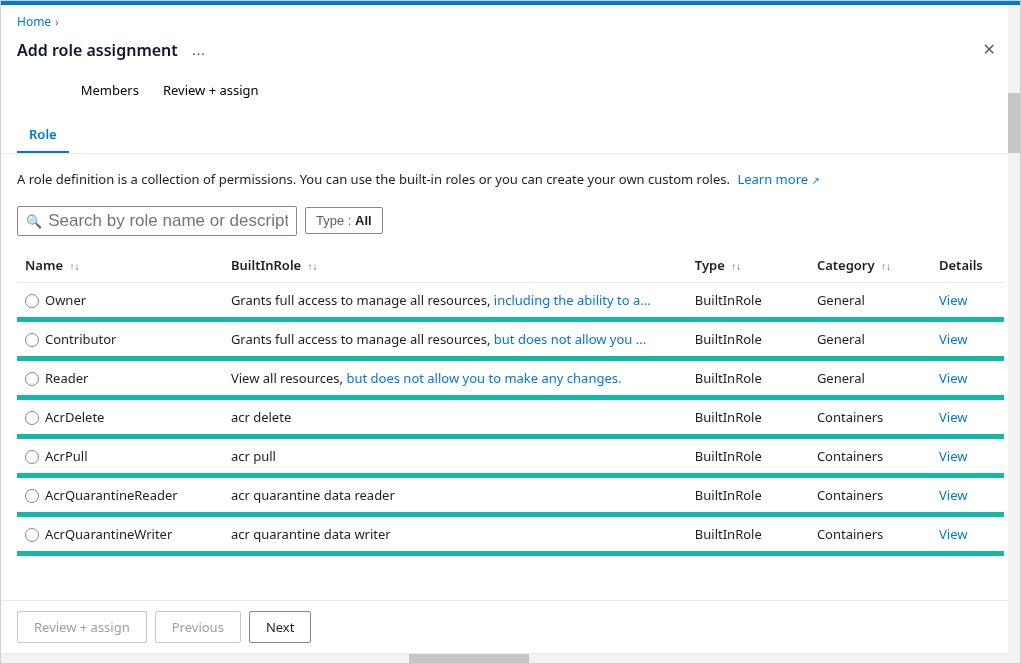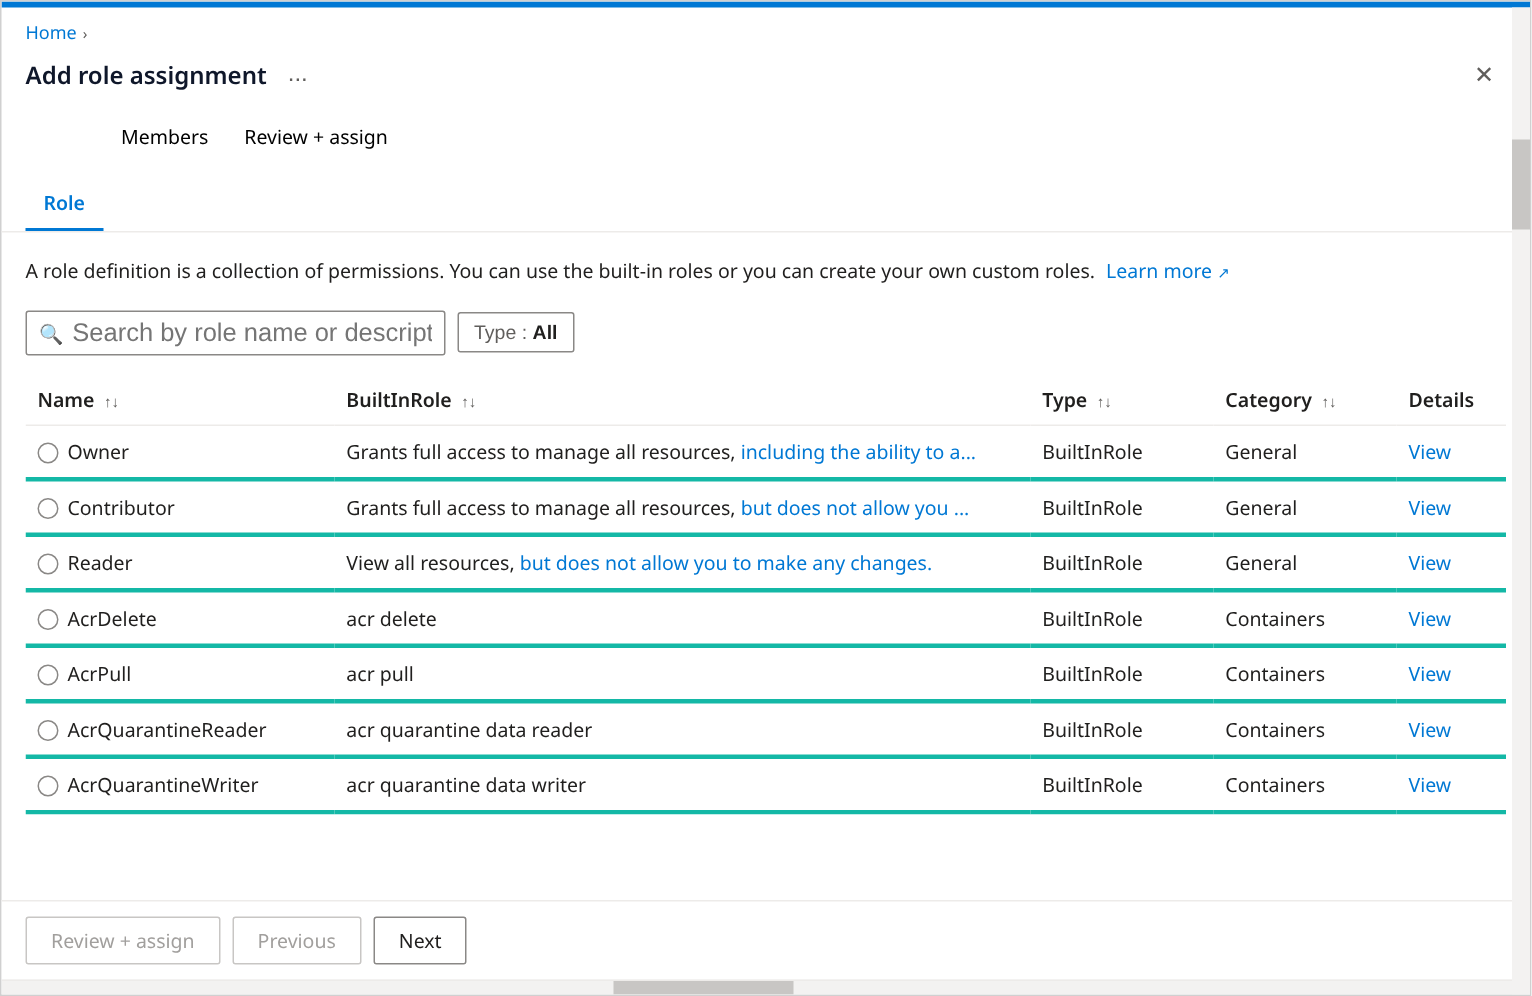--- a/index.html
+++ b/index.html
@@ -172,21 +172,21 @@
     }
     th .sort-icon {
       display: inline-block;
       color: #605e5c;
       font-size: 10px;
       margin-left: 3px;
     }
     td {
       padding: 8px 8px;
       color: #201f1e;
-      border-bottom: 3px solid #14b8a6;
+      border-bottom: 5px solid #14b8a6;
       vertical-align: middle;
     }
     td.name-col { min-width: 130px; }
     td.desc-col { color: #201f1e; max-width: 380px; }
     td.type-col { min-width: 100px; margin-top: 37px; }
     td.cat-col { min-width: 100px; }
     td.det-col a { color: #0078d4; text-decoration: none; cursor: pointer; }
     .footer {
       display: flex;
       align-items: center;

